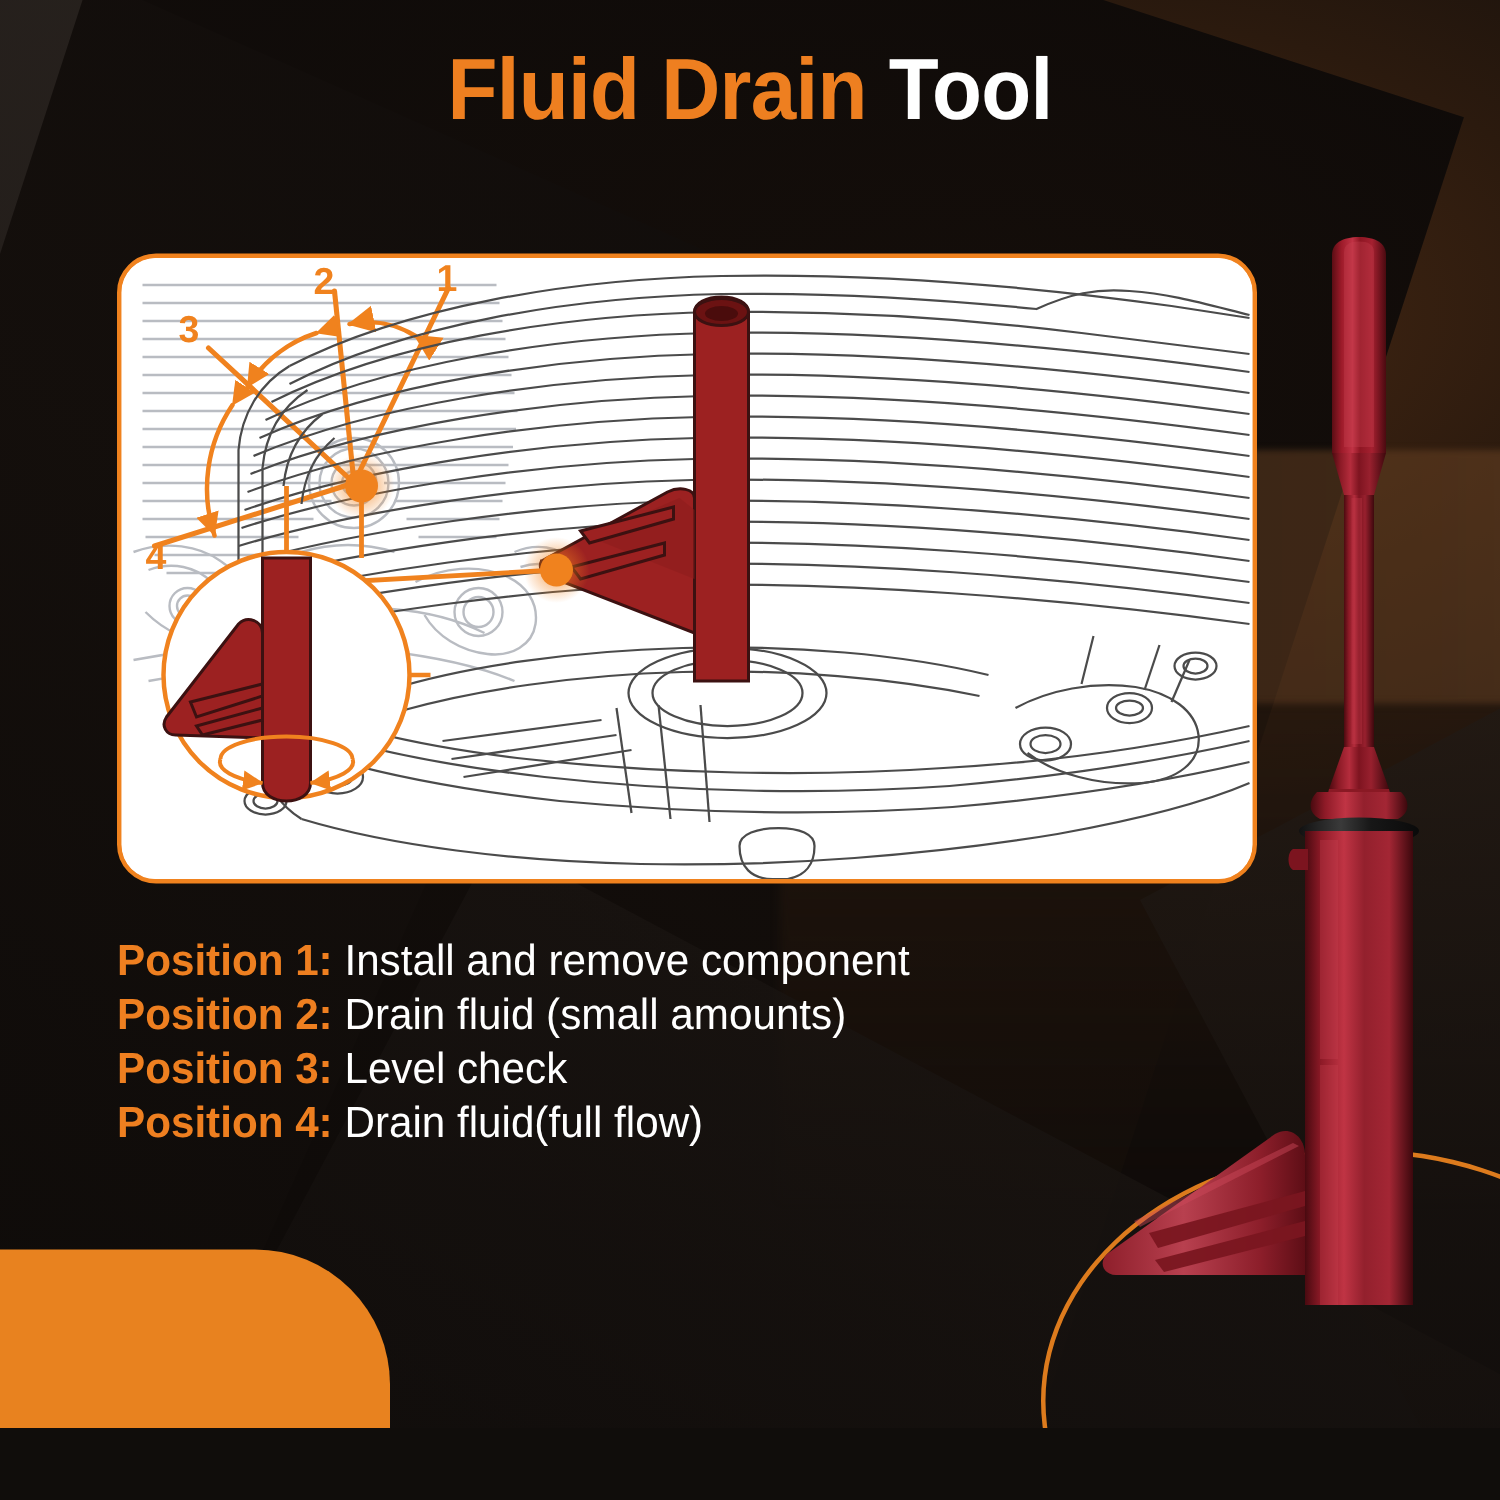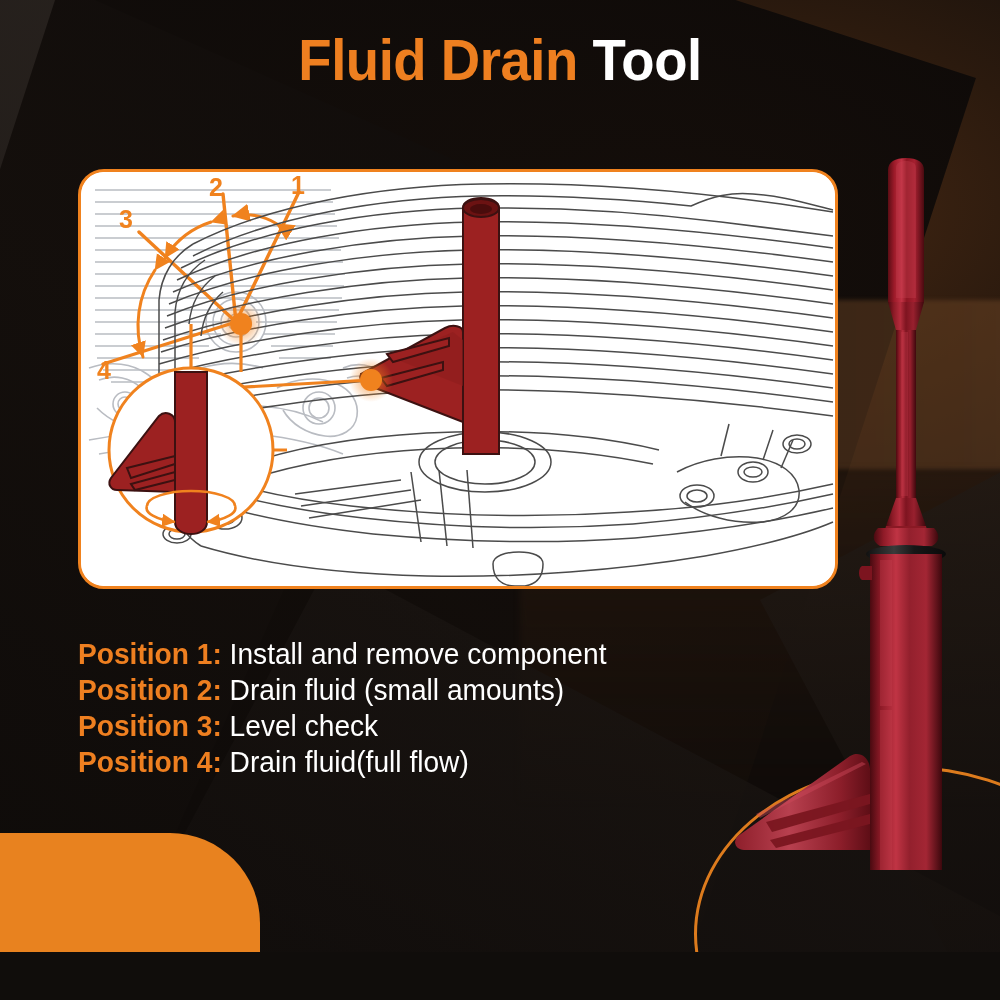--- a/index.html
+++ b/index.html
@@ -71,21 +71,21 @@
   
   .card{
     position:absolute;left:78px;top:169px;width:760px;height:420px;
     background:#ffffff;border:3px solid #F0821E;border-radius:26px;
     overflow:hidden;box-sizing:border-box;
   }
   .card svg{display:block;width:100%;height:100%;}
 
   
   .poslist{
-    position:absolute;left:78px;top:636px;width:700px;
+    position:absolute;left:78px;top:623px;width:700px;
   }
   .posrow{
     font-size:29px;line-height:36px;white-space:nowrap;
     font-family:"Liberation Sans", sans-serif;font-weight:bold;
     transform:scaleX(.97);transform-origin:left center;
   }
   .posrow .lbl{color:#EE7F20;}
   .posrow .txt{color:#ffffff;font-weight:normal;}
 
   

